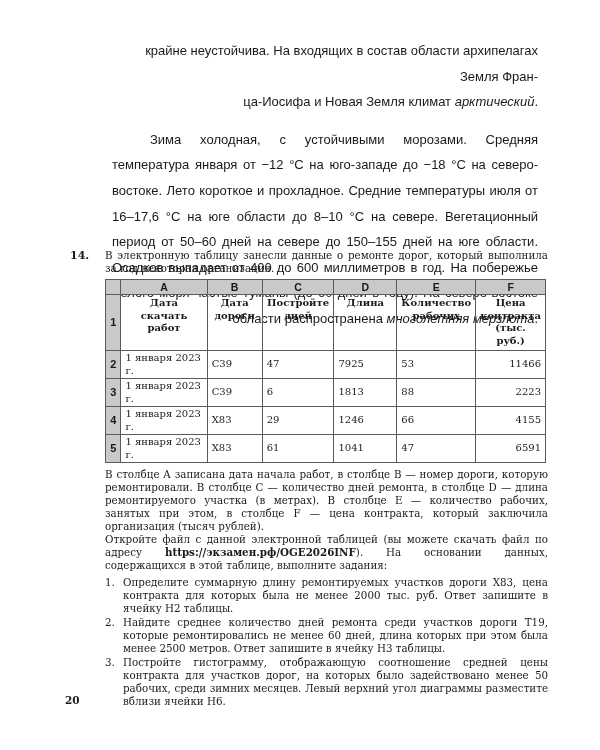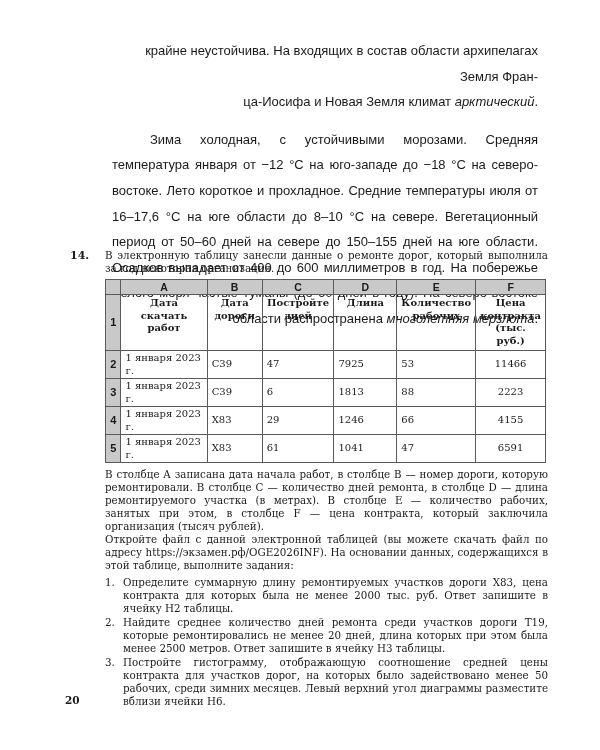--- a/index.html
+++ b/index.html
@@ -37,24 +37,24 @@
     background: #c9c9c9; font-family: "Liberation Sans", sans-serif; font-weight: bold;
     font-size: 10.5px; height: 14px; padding: 0;
   }
   table.sheet th.corner { background: #c9c9c9; width: 16px; padding: 0; }
   table.sheet th.rowh {
     background: #c9c9c9; font-family: "Liberation Sans", sans-serif; font-weight: bold;
     font-size: 11px; width: 16px; padding: 0; text-align: center;
   }
   table.sheet td.hdr { text-align: center; vertical-align: top; font-weight: bold; padding-top: 2px; padding-bottom: 2px; }
   table.sheet td.c { text-align: left; }
-  table.sheet td.r { text-align: center; }
+  table.sheet td.r { text-align: right; }
 
   .task-title { font-weight: bold; font-style: italic; margin-top: 4px !important; }
-  .url { font-weight: normal; margin-top: 36px; }
+  .url { font-weight: bold; margin-top: 36px; }
   ol.subtasks { margin: 4px 0 4px 0; padding: 0; list-style: none; }
   ol.subtasks li { position: relative; padding-left: 18px; text-align: justify; margin-bottom: 1px; }
   ol.subtasks li .n { position: absolute; left: 0; top: 0; }
 
   .page-num {
     position: absolute; left: 65px; top: 694px; font-size: 10.5px; font-weight: bold;
   }
 </style>
 </head>
 <body>
@@ -140,20 +140,20 @@
         <td class="r">6591</td>
       </tr>
     </tbody>
       </table>
 
     <p>В столбце A записана дата начала работ, в столбце B — номер дороги, которую ремонтировали. В столбце C — количество дней ремонта, в столбце D — длина ремонтируемого участка (в метрах). В столбце E — количество рабочих, занятых при этом, в столбце F — цена контракта, который заключила организация (тысяч рублей).</p>
     <p><span>Откройте файл с данной электронной таблицей (вы можете скачать файл по адресу </span><span class="url">https://экзамен.рф/OGE2026INF</span><span>). На основании данных, содержащихся в этой таблице, выполните задания:</span></p>
 
     <ol class="subtasks">
       <li><span class="n">1.</span><span>Определите суммарную длину ремонтируемых участков дороги Х83, цена контракта для которых была не менее 2000 тыс. руб. Ответ запишите в ячейку H2 таблицы.</span></li>
-      <li><span class="n">2.</span><span>Найдите среднее количество дней ремонта среди участков дороги Т19, которые ремонтировались не менее 20 дней, длина которых при этом была менее 2500 метров. Ответ запишите в ячейку H3 таблицы.</span></li>
+      <li><span class="n">2.</span><span>Найдите среднее количество дней ремонта среди участков дороги Т19, которые ремонтировались не менее 60 дней, длина которых при этом была менее 2500 метров. Ответ запишите в ячейку H3 таблицы.</span></li>
       <li><span class="n">3.</span><span>Постройте гистограмму, отображающую соотношение средней цены контракта для участков дорог, на которых было задействовано менее 50 рабочих, среди зимних месяцев. Левый верхний угол диаграммы разместите вблизи ячейки H6.</span></li>
     </ol>
 
   </div>
 </div>
 
 <div class="page-num serif">20</div>
 
 </body></html>

